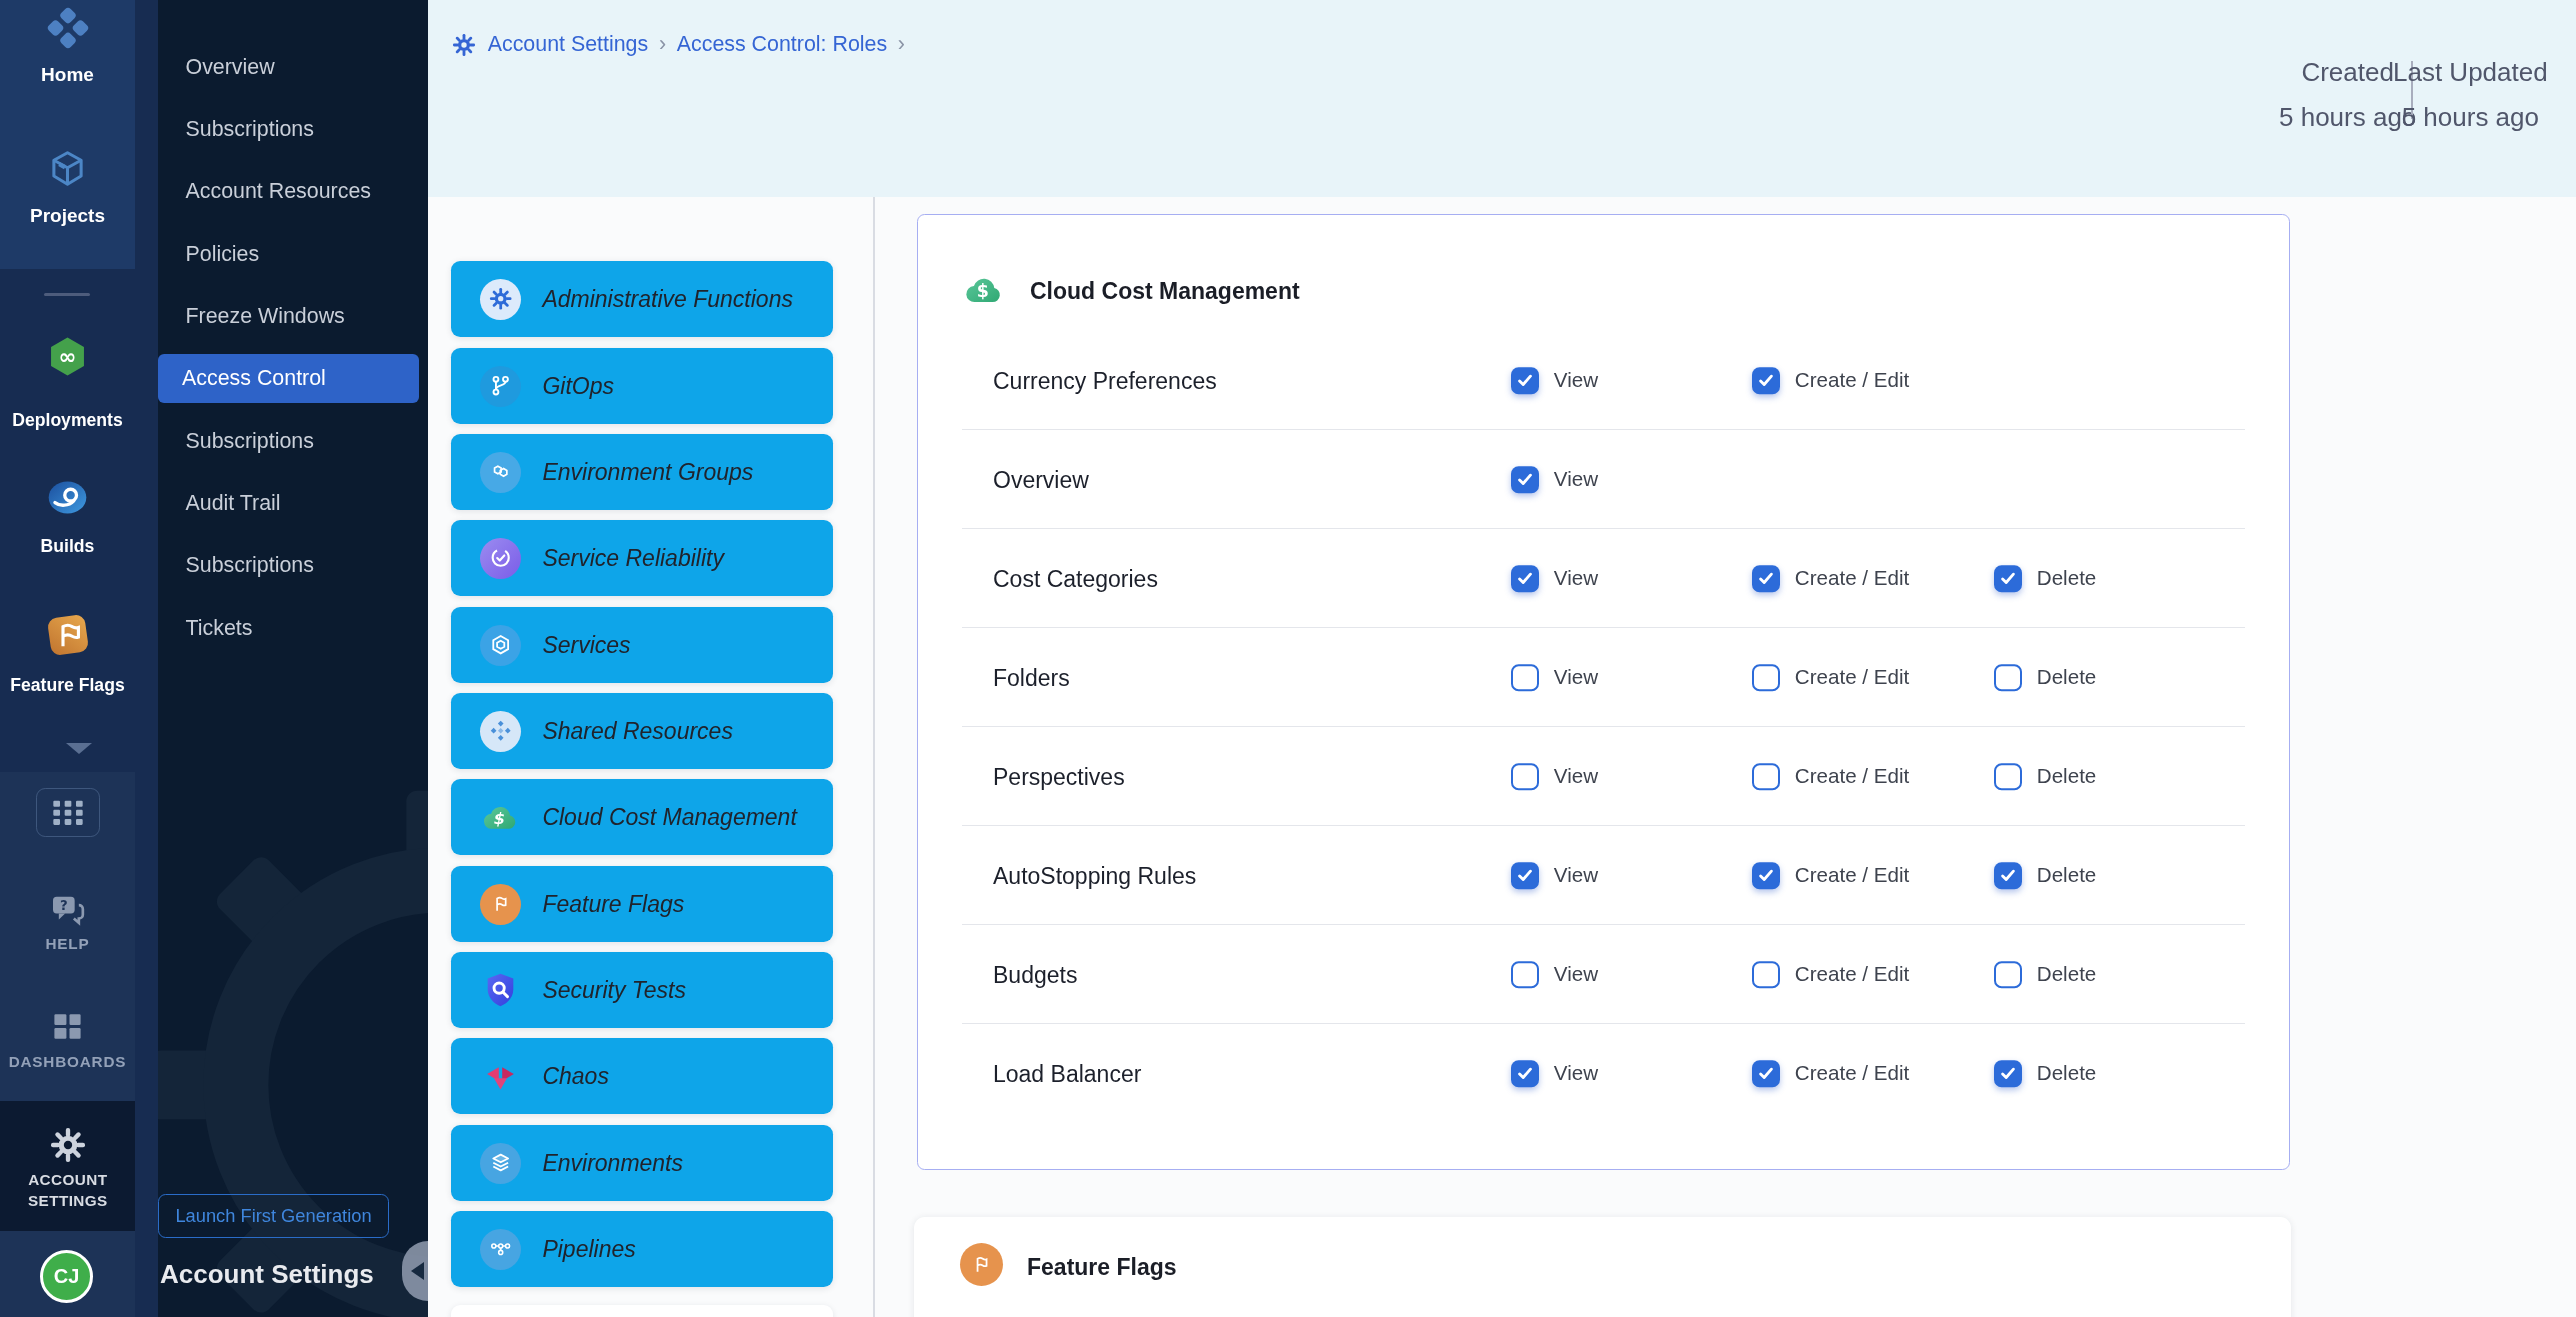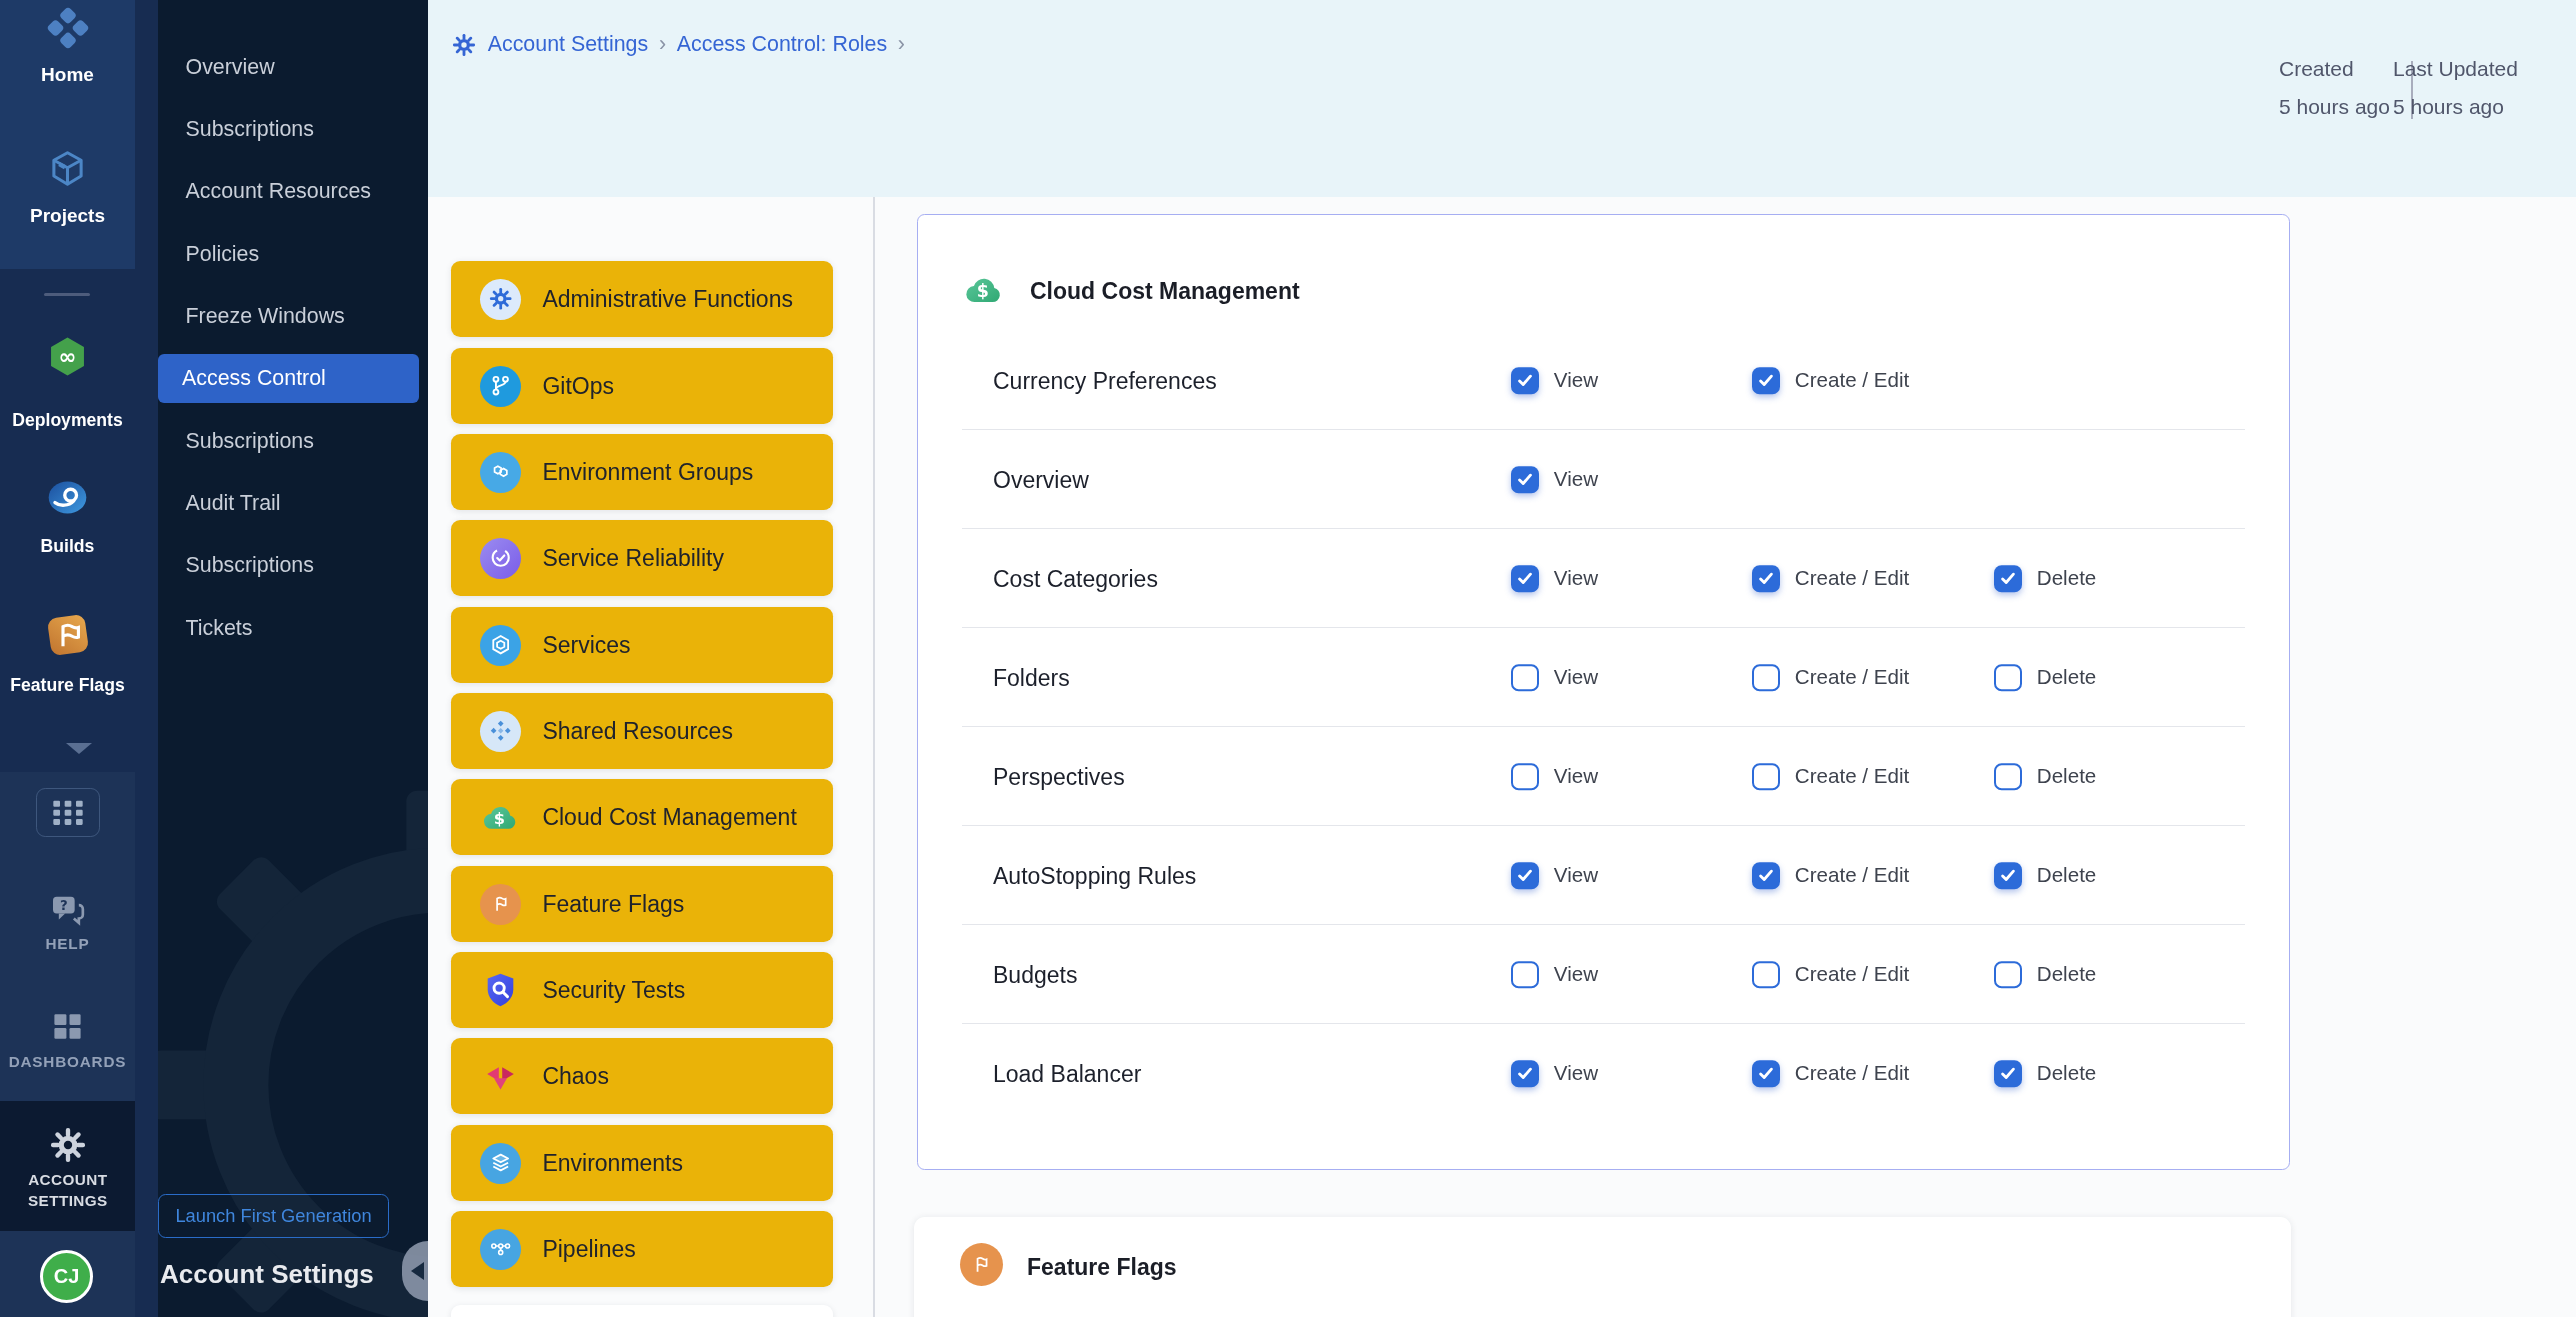--- a/index.html
+++ b/index.html
@@ -51,29 +51,29 @@
   .header-band { position:absolute; left:0; top:0; width:2148px; height:197px; background:#e8f4f9; }
   .breadcrumb { position:absolute; left:23px; top:29px; height:31px; display:flex; align-items:center; font-size:21.4px; }
   .crumb-gear { width:26px; height:26px; margin-right:10.7px; }
   .crumb-gear svg { width:100%; height:100%; }
   .crumb-link { color:#3565d4; cursor:pointer; }
   .crumb-sep { color:#8a93a6; margin:0 10.7px; font-size:21.4px; }
   .title-row { position:absolute; left:27px; top:86px; display:flex; align-items:center; }
   .role-icon { width:61px; height:61px; margin-right:27.5px; }
   .role-icon svg { width:100%; height:100%; }
   .page-title { font-size:31px; font-weight:500; color:#181a20; }
-  .meta { position:absolute; top:57px; font-size:21px; color:#50566b; }
+  .meta { position:absolute; top:57px; font-size:26px; color:#50566b;text-align:center; }
   .meta .lab { margin-bottom:13.8px; }
   .meta-divider { position:absolute; left:1983px; top:61px; width:1.5px; height:58px; background:#a8adbd; }
 
   .vline { position:absolute; left:445px; top:197px; width:1.5px; height:1121px; background:#d9dce3; }
 
   
-  .mod-card { position:absolute; left:23px; width:382px; height:76px; background:#eab308;
-    border-radius:9.2px; box-shadow:0 1.5px 6.1px rgba(30,40,60,0.10); display:flex; align-items:center; cursor:pointer; }
+  .mod-card { position:absolute; left:23px; width:382px; height:76px; background:#0ea5e9;
+    border-radius:9.2px; box-shadow:0 1.5px 6.1px rgba(30,40,60,0.10); display:flex; align-items:center; cursor:pointer;font-style:italic; }
   .mod-icon { width:41px; height:41px; border-radius:50%; margin-left:29px; flex:0 0 41px;
     display:flex; align-items:center; justify-content:center; }
   .mod-icon svg { width:100%; height:100%; }
   .mod-label { margin-left:21.4px; font-size:23px; color:#20232c; font-weight:500; }
 
   
   .panel { position:absolute; left:489px; top:214px; width:1373px; height:956px; background:#ffffff;
     border:1.5px solid #a6aef2; border-radius:7.6px; }
   .panel-head-icon { position:absolute; left:44px; top:53px; width:44px; height:44px; }
   .panel-head-icon svg { width:100%; height:100%; }

